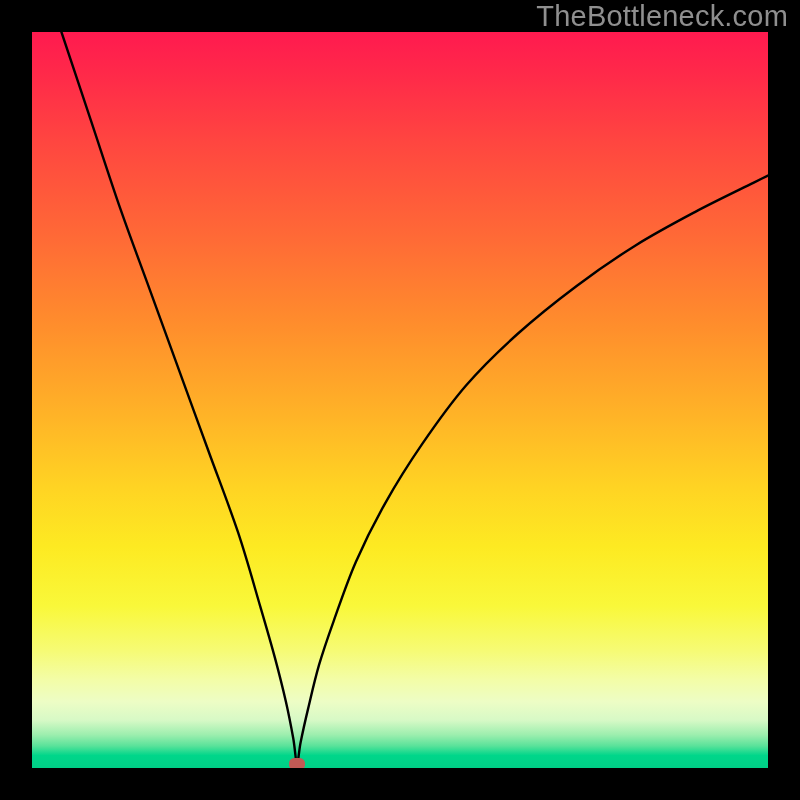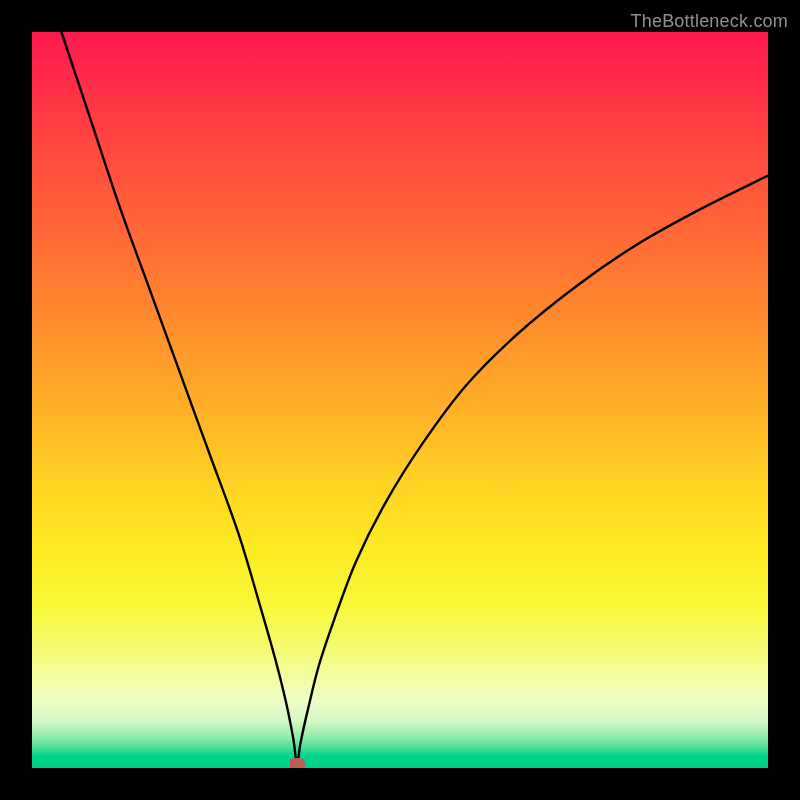--- a/index.html
+++ b/index.html
@@ -5,24 +5,24 @@
   * { margin: 0; padding: 0; box-sizing: border-box; }
   html, body { width: 800px; height: 800px; overflow: hidden; background: #000; }
   .stage {
     position: relative;
     width: 800px;
     height: 800px;
     background: #000;
   }
   .watermark {
     position: absolute;
-    top: 11px;
+    top: 0;
     right: 12px;
     font-family: Arial, Helvetica, sans-serif;
-    font-size: 18px;
+    font-size: 29px;
     color: #8f8f8f;
     letter-spacing: 0.2px;
     text-align: center;
   }
   .plot {
     position: absolute;
     left: 32px;
     top: 32px;
     width: 736px;
     height: 736px;

